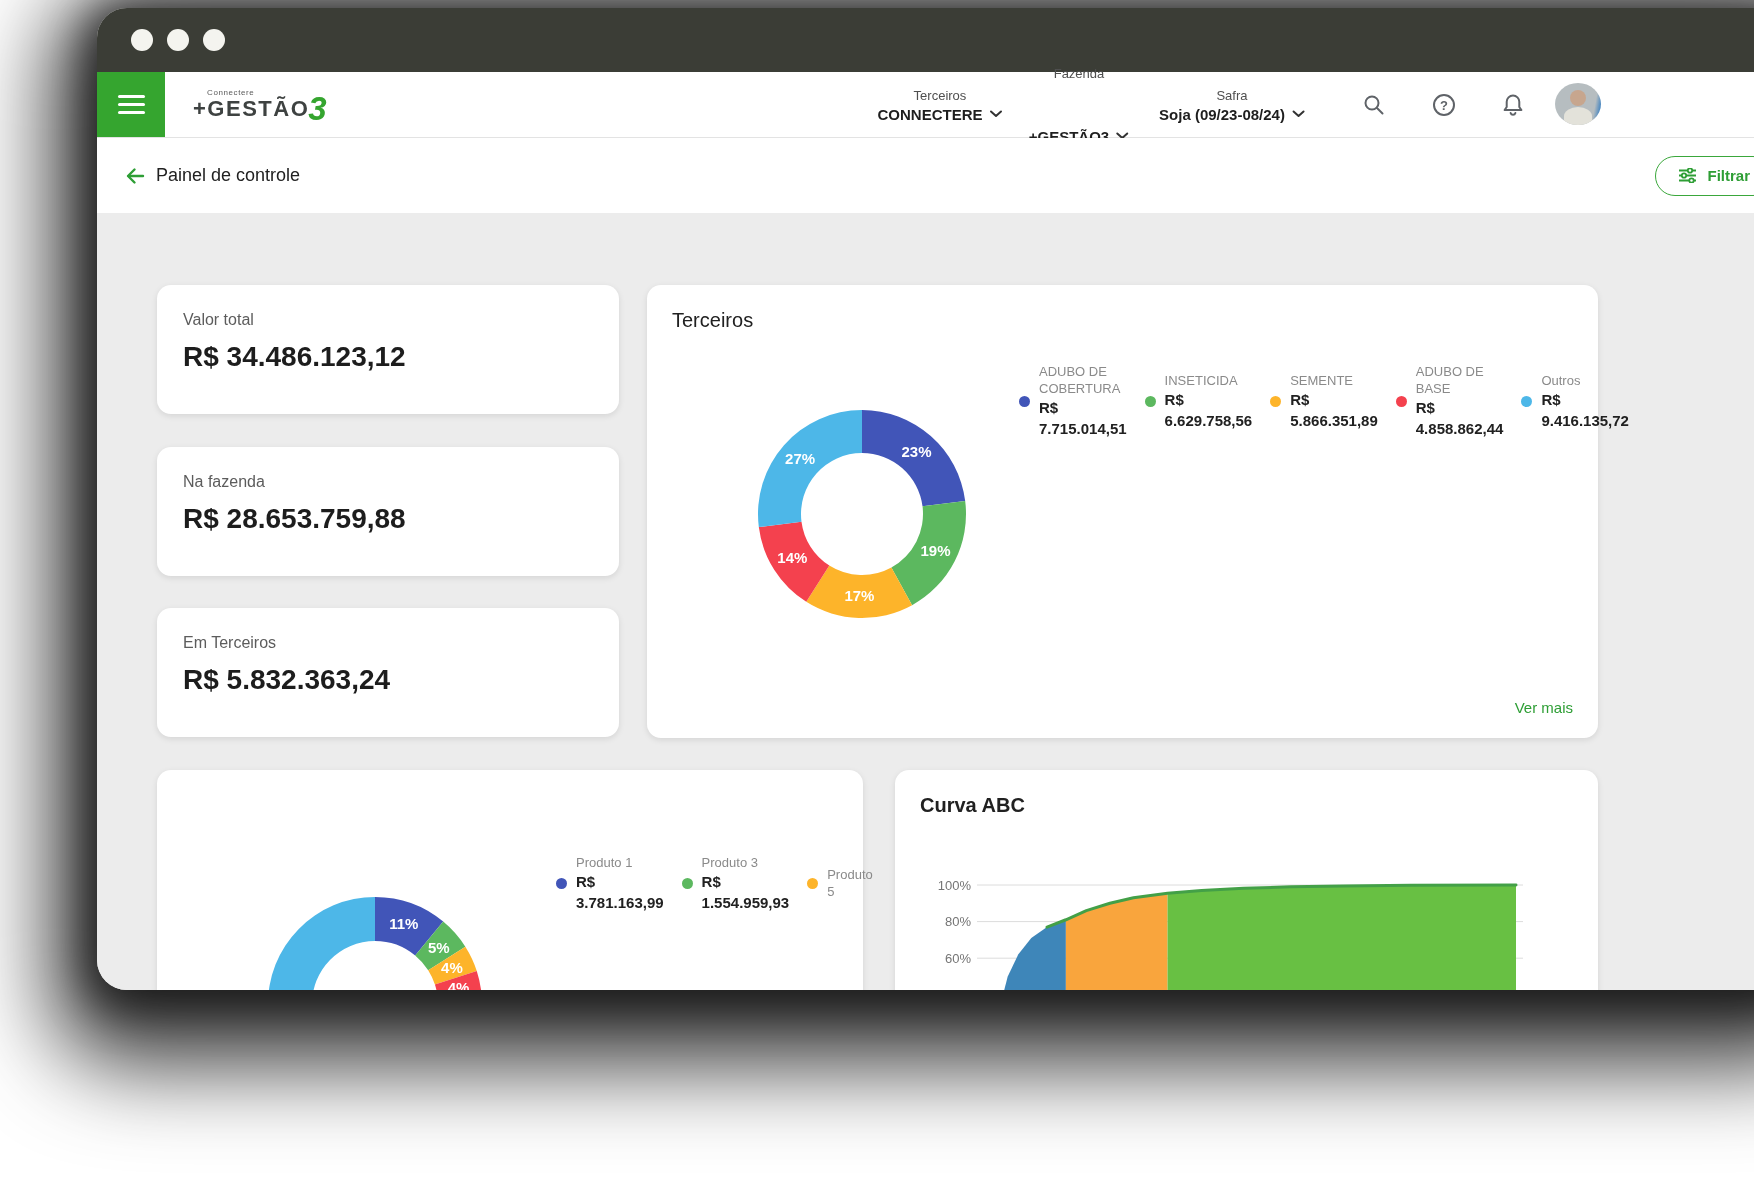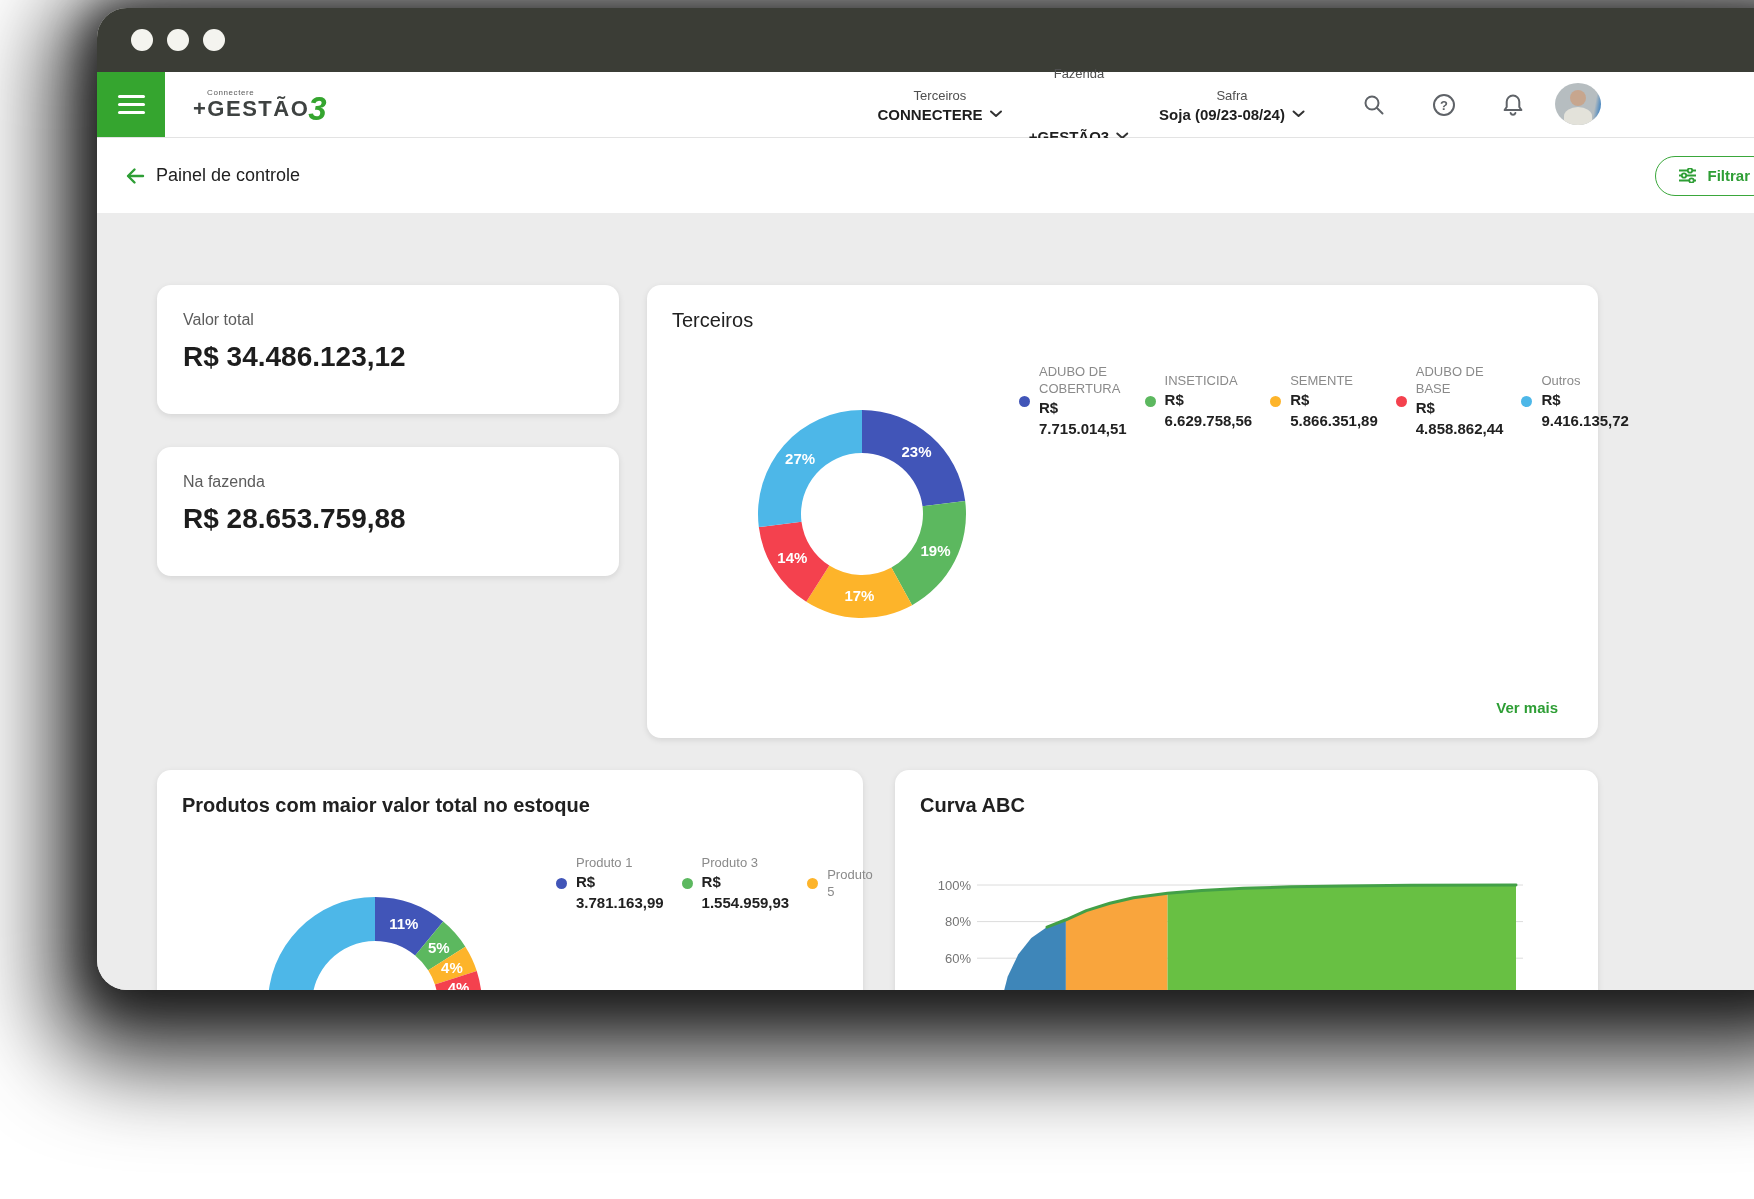--- a/index.html
+++ b/index.html
@@ -51,21 +51,21 @@
 
   .card-title { position:absolute; left:25px; top:24px; font-size:20px; color:#212121; }
   .card-title.bold { font-weight:bold; }
 
   .legend { position:absolute; display:flex; flex-direction:row; gap:18px; }
   .legend-item { display:flex; align-items:center; gap:9px; height:38px; }
   .legend-dot { width:11px; height:11px; border-radius:50%; flex:0 0 auto; }
   .legend-label { font-size:13px; color:#8a8a8a; line-height:17px; }
   .legend-value { font-size:15px; font-weight:bold; color:#212121; line-height:21px; }
 
-  .vermais { position:absolute; right:40px; bottom:22px; font-size:15px; font-weight:bold; color:#2e9e35; cursor:pointer; }
+  .vermais { position:absolute; right:25px; bottom:22px; font-size:15px; font-weight:normal; color:#2e9e35; cursor:pointer; }
 
   .donut-box { position:absolute; }
   .pct-label { font-size:15px; font-weight:bold; fill:#fff; }
 
   svg text { font-family:"Liberation Sans", sans-serif; }
 </style>
 </head>
 <body>
 
 <div class="stage">
@@ -165,20 +165,24 @@
 
     <div class="content">
 
       <div class="card stat-card" style="top:72px;">
         <span class="stat-label">Valor total</span>
         <span class="stat-value">R$ 34.486.123,12</span>
       </div>
       <div class="card stat-card" style="top:234px;">
         <span class="stat-label">Na fazenda</span>
         <span class="stat-value">R$ 28.653.759,88</span>
+      </div>
+      <div class="card stat-card" style="top:395px;">
+        <span class="stat-label">Em Terceiros</span>
+        <span class="stat-value">R$ 5.832.363,24</span>
       </div>
 
       <div class="card" style="left:550px; top:72px; width:951px; height:453px;">
         <span class="card-title">Terceiros</span>
         <div class="donut-box" style="left:100px; top:114px; width:230px; height:230px;">
           <svg id="donut-categorias" width="230" height="230" viewBox="0 0 230 230">
               <path d="M 115 11 A 104 104 0 0 1 218.1799289367057 101.96534370931235 L 175.51899678018316 107.35467275257744 A 61 61 0 0 0 115 54 Z" fill="#4155b8"></path>
               <text x="169.55822888920127" y="58.11583675548708" text-anchor="middle" class="pct-label" font-size="15">23%</text>
               <path d="M 218.1799289367057 101.96534370931235 A 104 104 0 0 1 165.1023821065784 206.1358947245618 L 144.38697412020463 168.45470748267567 A 61 61 0 0 0 175.51899678018316 107.35467275257744 Z" fill="#5cb85f"></path>
               <text x="188.50803824554035" y="157.45421622851262" text-anchor="middle" class="pct-label" font-size="15">19%</text>
@@ -224,21 +228,20 @@
               <div>
                 <div class="legend-label">Outros</div>
                 <div class="legend-value">R$ 9.416.135,72</div>
               </div>
             </div>
           </div>
         <span class="vermais">Ver mais</span>
       </div>
 
       <div class="card" style="left:60px; top:557px; width:706px; height:430px;">
-        <span class="card-title bold">Produtos com maior valor total no estoque</span>
         <div class="donut-box" style="left:103px; top:119px; width:230px; height:230px;">
           <svg id="donut-produtos" width="230" height="230" viewBox="0 0 230 230">
               <path d="M 115 8 A 107 107 0 0 1 183.20436690310981 32.55508302299056 L 155.15771135416747 66.4576657051253 A 63 63 0 0 0 115 52 Z" fill="#4155b8"></path>
               <text x="143.79272322084978" y="40.02513463889083" text-anchor="middle" class="pct-label" font-size="14">11%</text>
               <path d="M 183.20436690310981 32.55508302299056 A 107 107 0 0 1 205.3430880287156 57.66653293724737 L 168.19265930662695 81.24291191632321 A 63 63 0 0 0 155.15771135416747 66.4576657051253 Z" fill="#5cb85f"></path>
               <text x="178.75944091858906" y="63.7884914474896" text-anchor="middle" class="pct-label" font-size="14">5%</text>
               <path d="M 205.3430880287156 57.66653293724737 A 107 107 0 0 1 216.7630472435814 81.93518160188063 L 174.91656052659468 95.53192935437832 A 63 63 0 0 0 168.19265930662695 81.24291191632321 Z" fill="#fdb42a"></path>
               <text x="191.91029945961168" y="83.80876021696884" text-anchor="middle" class="pct-label" font-size="14">4%</text>
               <path d="M 216.7630472435814 81.93518160188063 A 107 107 0 0 1 221.78885994182505 108.28141441036347 L 177.87568389098112 111.04419726965325 A 63 63 0 0 0 174.91656052659468 95.53192935437832 Z" fill="#f4414e"></path>
               <text x="198.49441631193855" y="104.07258826021341" text-anchor="middle" class="pct-label" font-size="14">4%</text>

